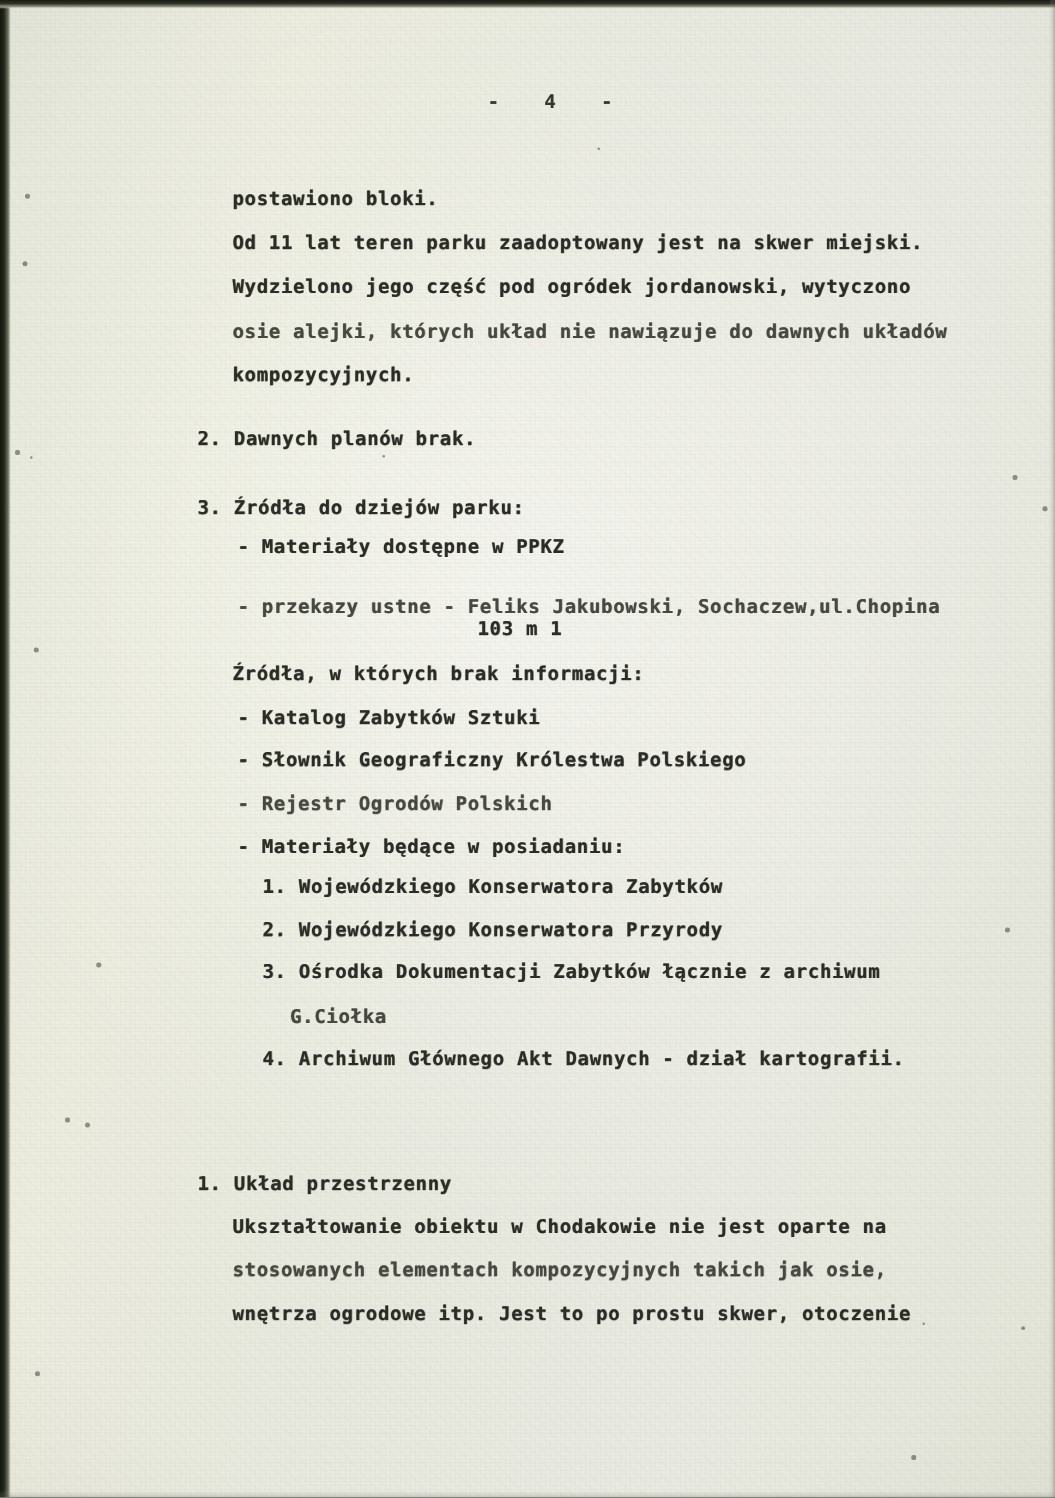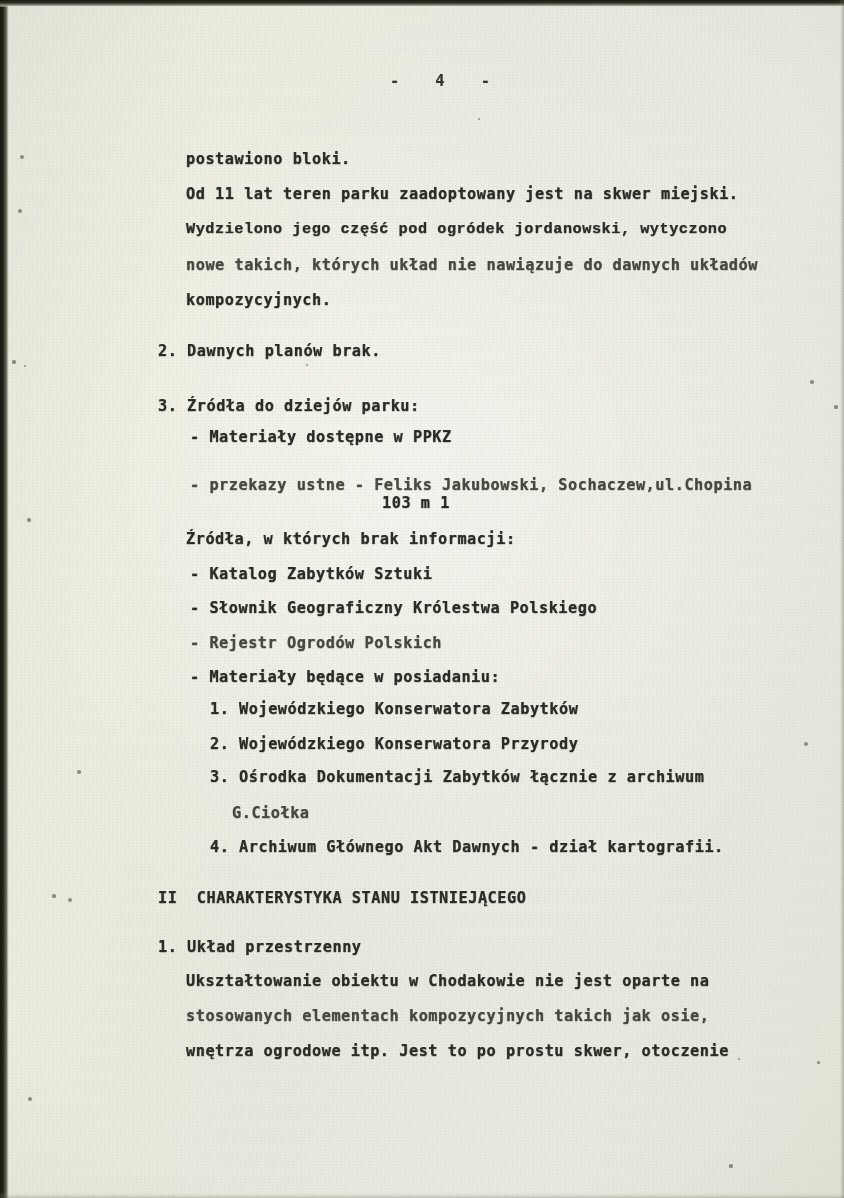--- a/index.html
+++ b/index.html
@@ -106,39 +106,38 @@
   <div class="scan-edge" id="edge-left"></div>
   <div class="scan-edge" id="edge-top"></div>
   <div class="scan-edge" id="edge-right"></div>
   <div class="scan-edge" id="edge-bottom"></div>
 
   <div id="page-number" style="left: 390px; top: 72px;">-   4   -</div>
 
   <div id="typed-layer">
       <div class="tline" style="left: 186px; top: 152px;">postawiono bloki.</div>
       <div class="tline" style="left: 186px; top: 187px;">Od 11 lat teren parku zaadoptowany jest na skwer miejski.</div>
-      <div class="tline" style="left: 186px; top: 222px; font-family: Liberation Mono, monospace;">Wydzielono jego część pod ogródek jordanowski, wytyczono</div>
-      <div class="tline light" style="left: 186px; top: 258px;">nowe takich, których układ nie nawiązuje do dawnych układów</div>
+      <div class="tline" style="left: 186px; top: 222px;">Wydzielono jego część pod ogródek jordanowski, wytyczono</div>
+      <div class="tline light" style="left: 186px; top: 258px;">osie alejki, których układ nie nawiązuje do dawnych układów</div>
       <div class="tline" style="left: 186px; top: 293px;">kompozycyjnych.</div>
       <div class="tline" style="left: 158px; top: 344px;">2. Dawnych planów brak.</div>
       <div class="tline" style="left: 158px; top: 399px;">3. Źródła do dziejów parku:</div>
       <div class="tline" style="left: 190px; top: 430px;">- Materiały dostępne w PPKZ</div>
       <div class="tline light" style="left: 190px; top: 462px; margin-top: 16px;">- przekazy ustne - Feliks Jakubowski, Sochaczew,ul.Chopina</div>
       <div class="tline" style="left: 382px; top: 496px;">103 m 1</div>
       <div class="tline" style="left: 186px; top: 532px;">Źródła, w których brak informacji:</div>
       <div class="tline" style="left: 190px; top: 567px;">- Katalog Zabytków Sztuki</div>
       <div class="tline" style="left: 190px; top: 601px;">- Słownik Geograficzny Królestwa Polskiego</div>
       <div class="tline light" style="left: 190px; top: 636px;">- Rejestr Ogrodów Polskich</div>
       <div class="tline" style="left: 190px; top: 670px;">- Materiały będące w posiadaniu:</div>
       <div class="tline" style="left: 210px; top: 702px;">1. Wojewódzkiego Konserwatora Zabytków</div>
       <div class="tline" style="left: 210px; top: 737px;">2. Wojewódzkiego Konserwatora Przyrody</div>
       <div class="tline" style="left: 210px; top: 770px;">3. Ośrodka Dokumentacji Zabytków łącznie z archiwum</div>
       <div class="tline light" style="left: 232px; top: 806px;">G.Ciołka</div>
       <div class="tline" style="left: 210px; top: 840px;">4. Archiwum Głównego Akt Dawnych - dział kartografii.</div>
-      <div class="tline" style="left: 158px; top: 891px;">II  CHARAKTERYSTYKA STANU ISTNIEJĄCEGO</div>
       <div class="tline" style="left: 158px; top: 940px;">1. Układ przestrzenny</div>
       <div class="tline light" style="left: 186px; top: 1009px;">stosowanych elementach kompozycyjnych takich jak osie,</div>
       <div class="tline" style="left: 186px; top: 974px;">Ukształtowanie obiektu w Chodakowie nie jest oparte na</div>
       <div class="tline" style="left: 186px; top: 1044px;">wnętrza ogrodowe itp. Jest to po prostu skwer, otoczenie</div>
     </div>
 
   <div id="speck-layer">
       <div class="speck" style="left: 19.8px; top: 154.8px; width: 4.4px; height: 4.4px;"></div>
       <div class="speck" style="left: 18px; top: 209px; width: 4px; height: 4px;"></div>
       <div class="speck" style="left: 12.4px; top: 360.4px; width: 3.2px; height: 3.2px;"></div>

